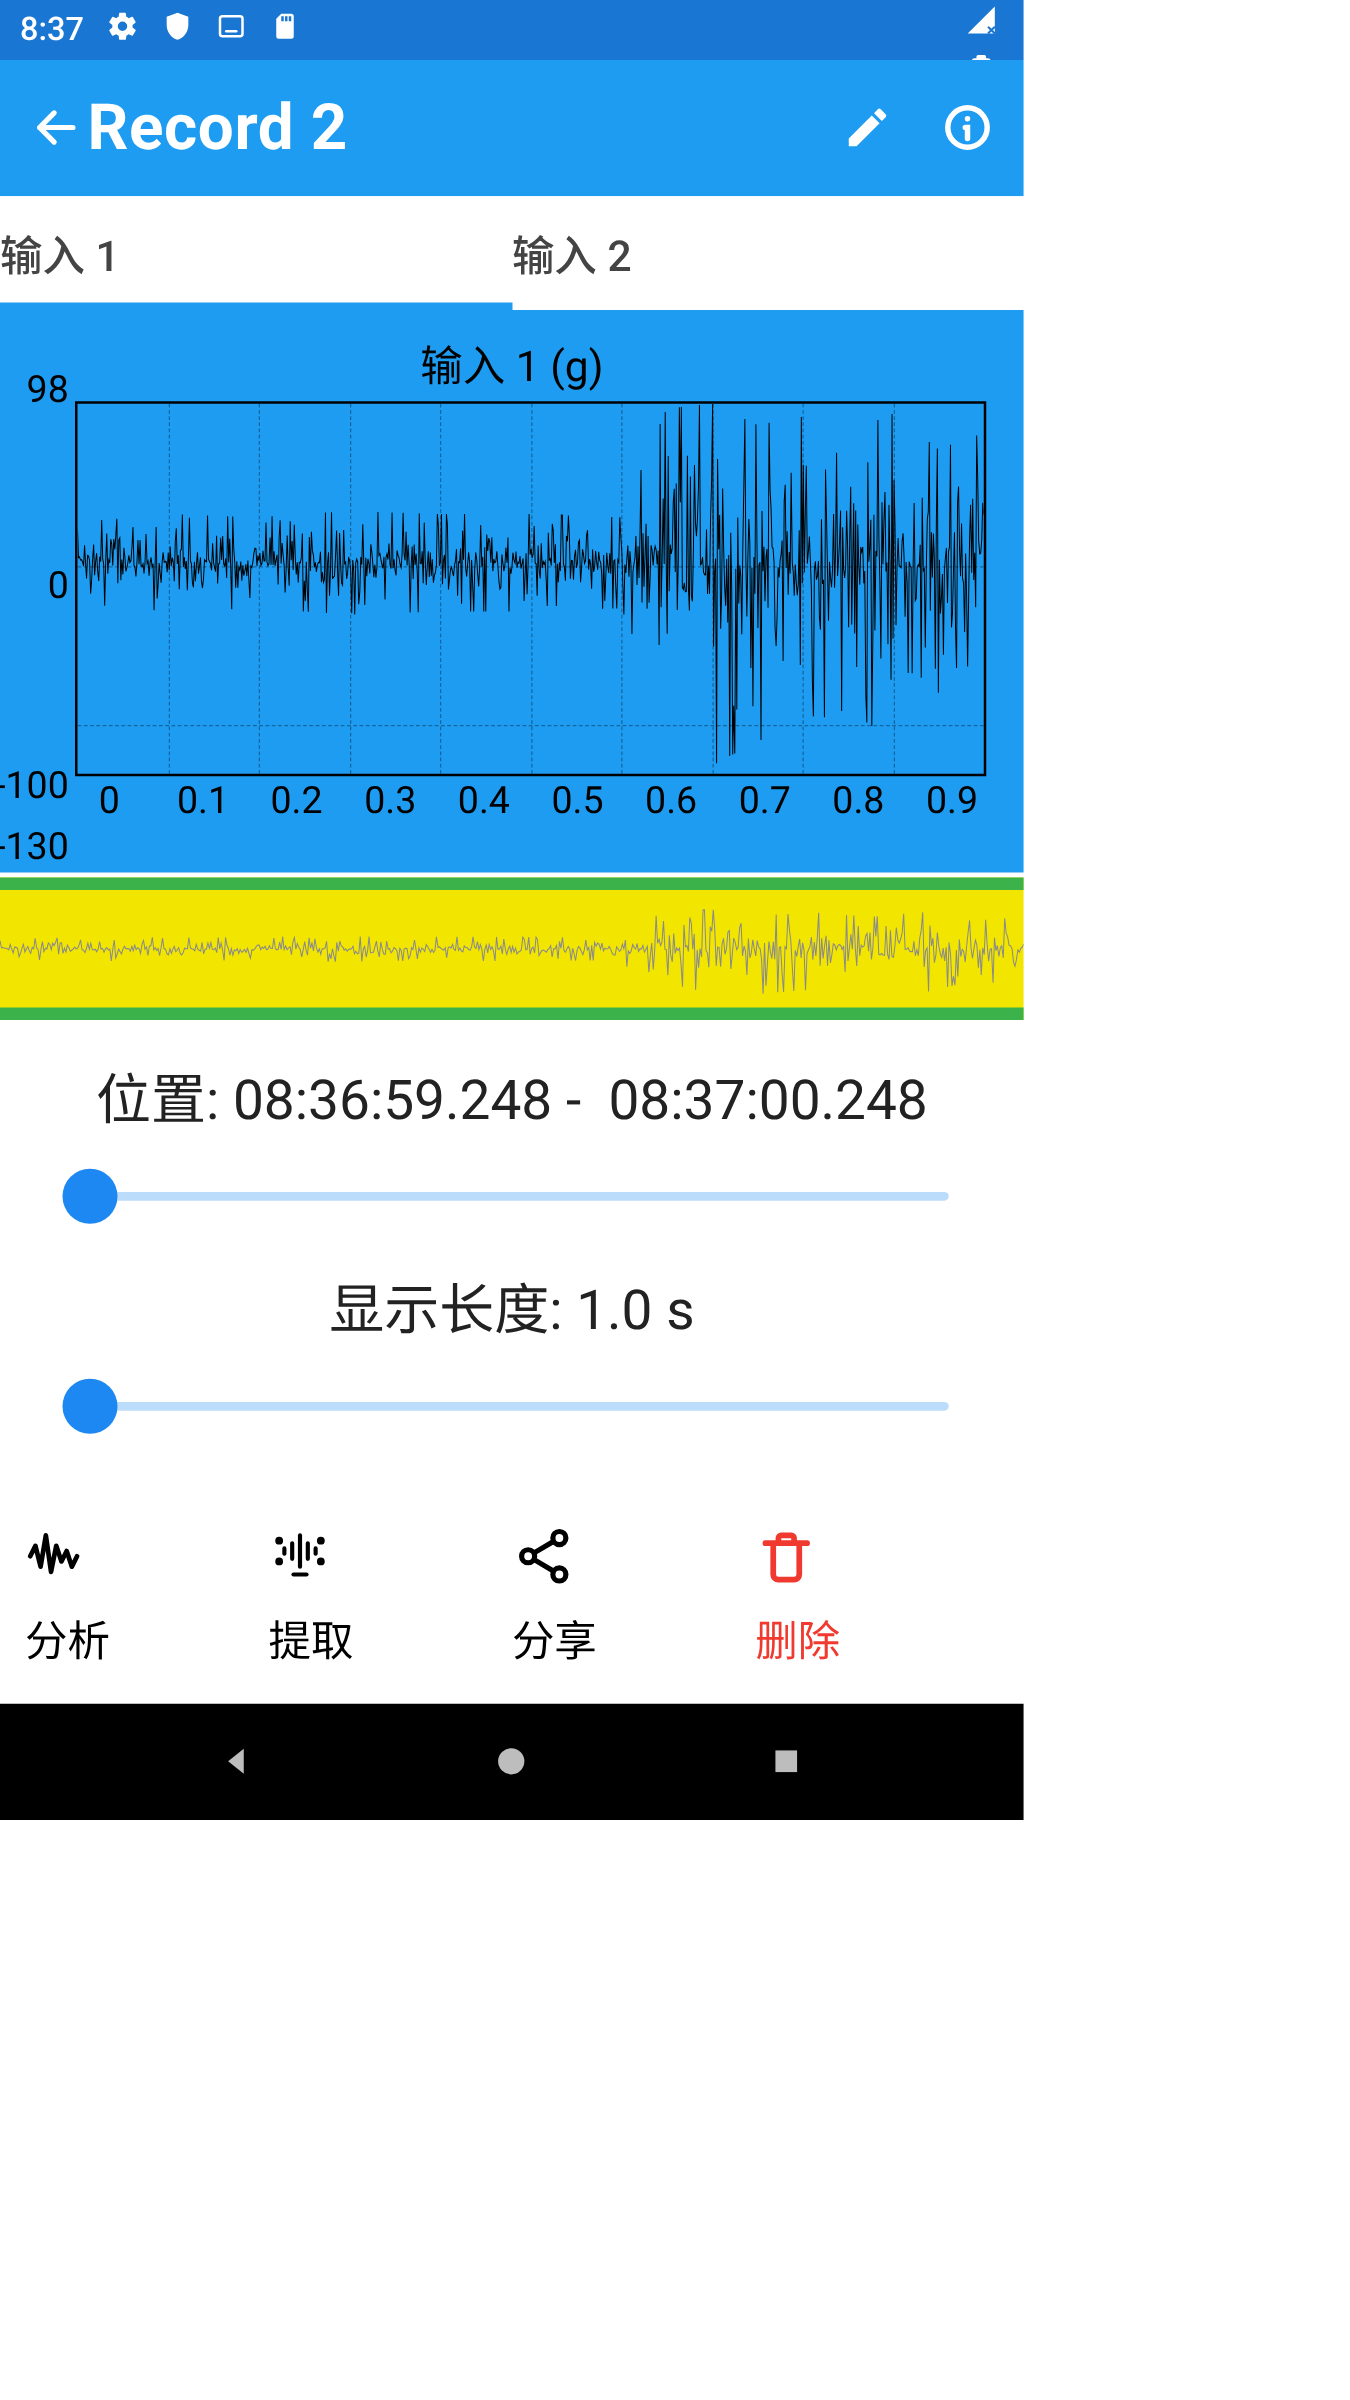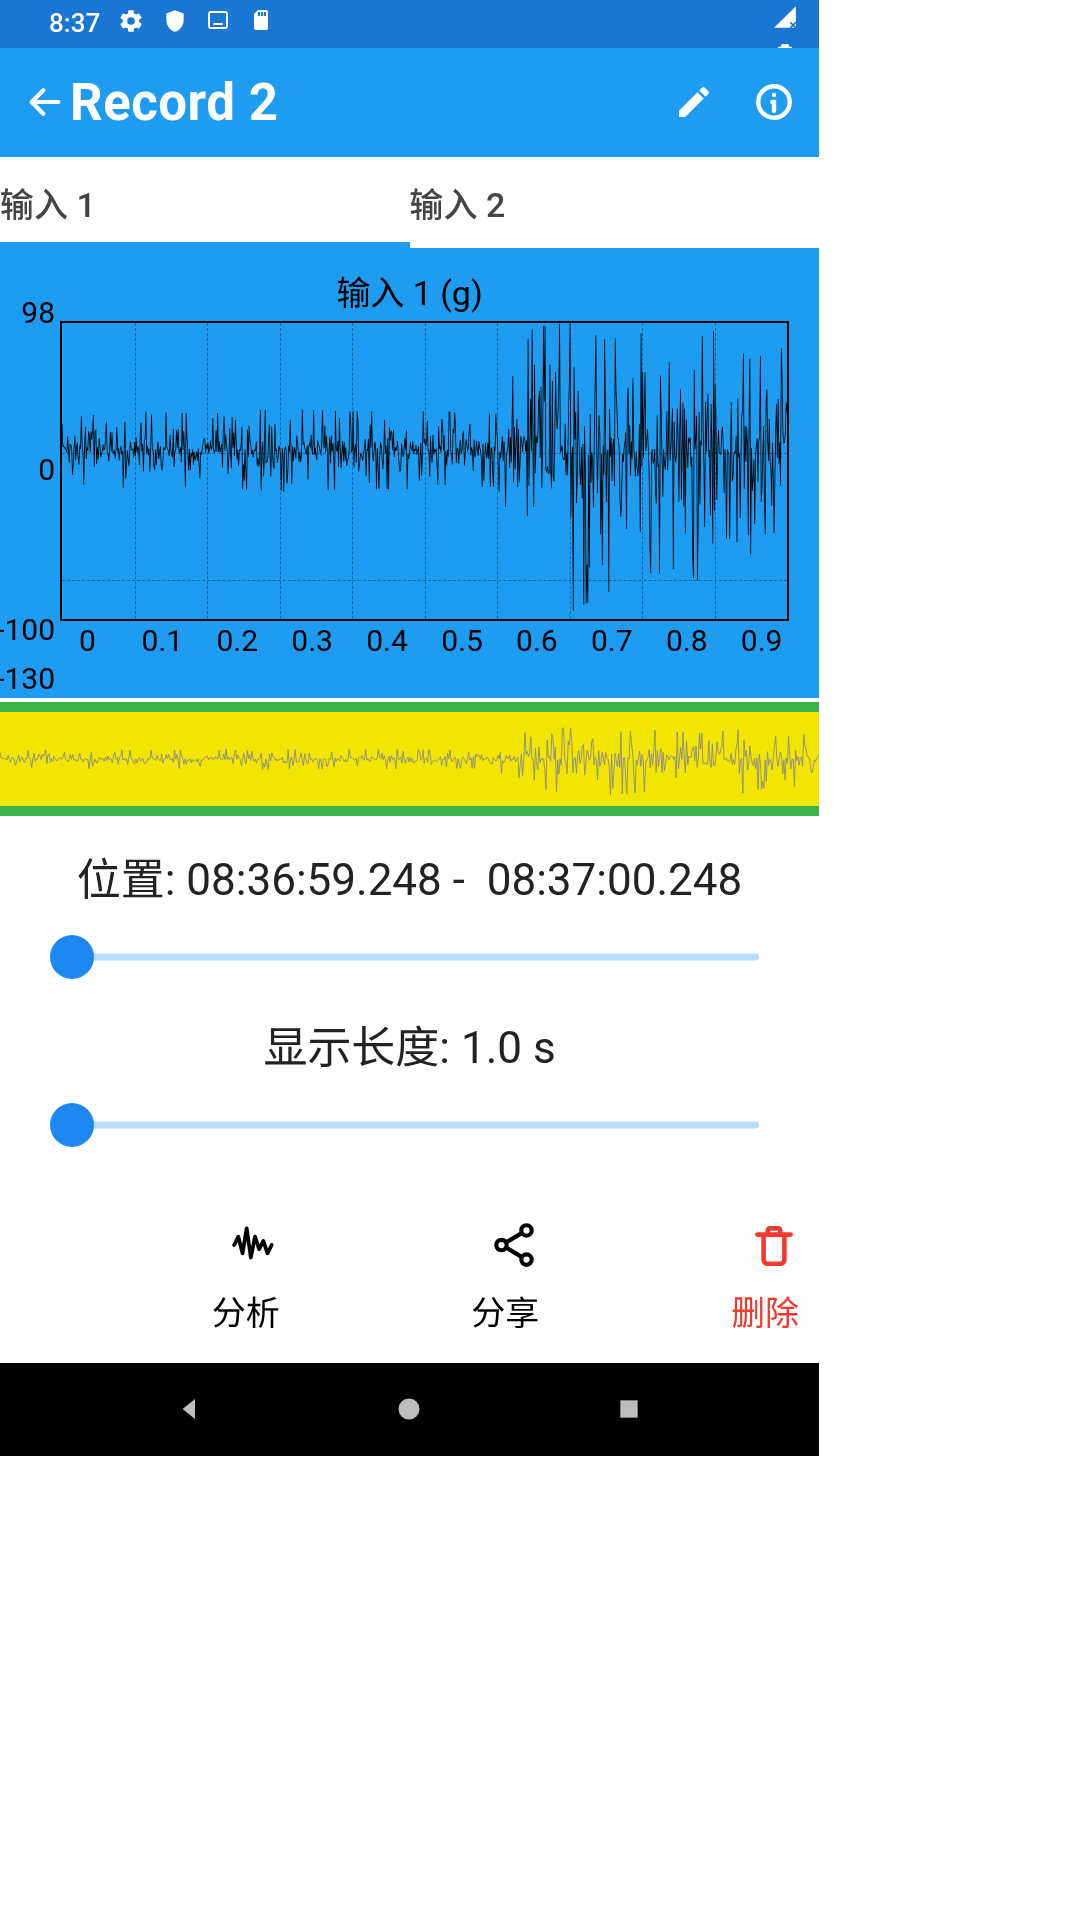--- a/index.html
+++ b/index.html
@@ -1,21 +1,21 @@
 <!DOCTYPE html>
 <html><head>
   <meta charset="utf-8">
   <style>
     * { margin: 0; padding: 0; box-sizing: border-box; -webkit-tap-highlight-color: transparent; }
     html, body { width: 819px; height: 1456px; font-family: Roboto, "Noto Sans SC", sans-serif; background: #fff; overflow: hidden; }
     body { display: flex; flex-direction: column; }
 
     
     .status-bar { height: 48px; background: #1976d2; color: #fff; display: flex; align-items: center; padding: 0 16px; font-size: 26px; font-weight: 500; }
-    .status-left { display: flex; align-items: flex-start; gap: 18px; margin-left: 33px; }
+    .status-left { display: flex; align-items: center; gap: 18px; }
     .status-right { margin-left: auto; display: flex; align-items: center; gap: 8px; flex-direction: column; }
 
     
     .app-bar { height: 112px; background: #1e9cf2; color: #fff; display: flex; align-items: center; padding: 0 20px; }
     .app-bar .title { font-size: 51px; font-weight: 700; letter-spacing: 0.5px; }
     .app-bar .actions { margin-left: auto; display: flex; gap: 30px; }
     .icon-btn { width: 50px; height: 50px; display: flex; align-items: center; justify-content: center; }
 
     
     .tabs { height: 94px; display: flex; background: #fff; }
@@ -42,21 +42,21 @@
 
     
     .info { padding: 28px 40px 10px; }
     .info-label { text-align: center; font-size: 44px; color: #222; margin-bottom: 22px; }
     .slider { position: relative; height: 54px; margin: 0 10px 28px; }
     .slider-track { position: absolute; left: 18px; right: 10px; top: 50%; height: 7px; transform: translateY(-50%); background: #bcdcfb; border-radius: 4px; }
     .slider-thumb { position: absolute; top: 50%; width: 44px; height: 44px; background: #1e88f2; border-radius: 50%; transform: translate(-50%, -50%); left: 22px; }
 
     
     .actions-row { margin-top: auto; display: flex; padding: 30px 20px 28px; }
-    .action { flex: 1; display: flex; flex-direction: column; align-items: flex-end; gap: 16px; }
+    .action { flex: 1; display: flex; flex-direction: column; align-items: flex-start; gap: 16px; }
     .action svg, .action .emoji { width: 50px; height: 50px; }
     .action-label { font-size: 34px; color: #000; }
     .action.delete .action-label { color: #f13a2f; }
 
     
     .nav-bar { height: 96px; background: #000; display: flex; align-items: center; justify-content: space-around; padding: 0 80px; }
     .nav-item { width: 48px; height: 48px; display:flex; align-items:center; justify-content:center; }
   </style>
 </head>
 <body>
@@ -194,20 +194,32 @@
 </div>
 
 <div class="actions-row">
   <div class="action">
     <svg viewBox="0 0 24 24" fill="none" stroke="#000" stroke-width="1.8">
         <path d="M2 12l2-4 2 8 2-12 2 14 2-10 2 6 2-4 2 6 2-4" stroke-linejoin="round" stroke-linecap="round"></path>
       </svg>
     <span class="action-label">分析</span>
   </div>
   <div class="action">
+    <svg viewBox="0 0 24 24" fill="none" stroke="#000" stroke-width="1.6">
+      <path d="M12 4v12" stroke-linecap="round"></path>
+        <path d="M9 7v6M15 7v6M6 9v2M18 9v2" stroke-linecap="round"></path>
+      <path d="M9.5 19h5" stroke-linecap="round"></path>
+        <circle cx="4" cy="6" r="0.7" fill="#000"></circle>
+        <circle cx="20" cy="6" r="0.7" fill="#000"></circle>
+        <circle cx="4" cy="14" r="0.7" fill="#000"></circle>
+        <circle cx="20" cy="14" r="0.7" fill="#000"></circle>
+    </svg>
+    <span class="action-label">提取</span>
+  </div>
+  <div class="action">
     <svg viewBox="0 0 24 24" fill="none" stroke="#000" stroke-width="2">
         <circle cx="18" cy="5" r="2.5"></circle>
         <circle cx="6" cy="12" r="2.5"></circle>
         <circle cx="18" cy="19" r="2.5"></circle>
         <path d="m8.3 10.7 7.4-4.4M8.3 13.3l7.4 4.4"></path>
       </svg>
     <span class="action-label">分享</span>
   </div>
   <div class="action delete">
     <svg viewBox="0 0 24 24" fill="none" stroke="#f13a2f" stroke-width="2.2">

